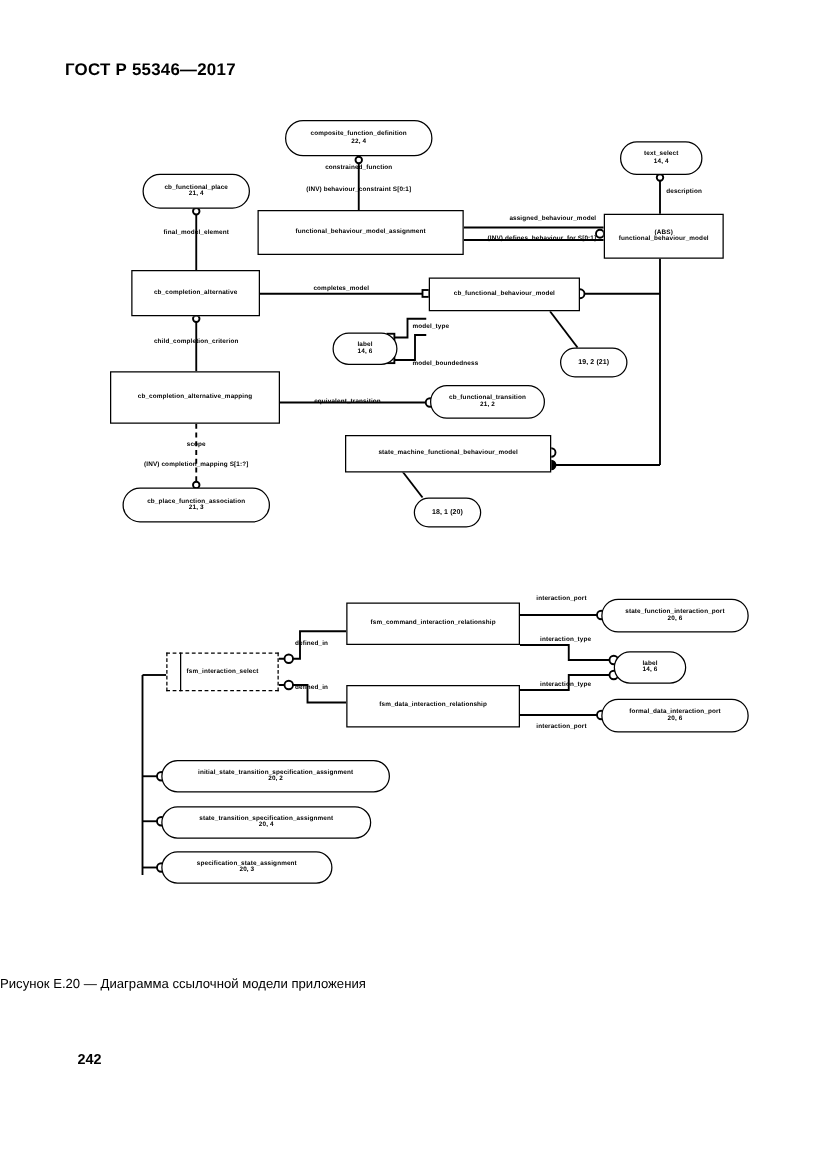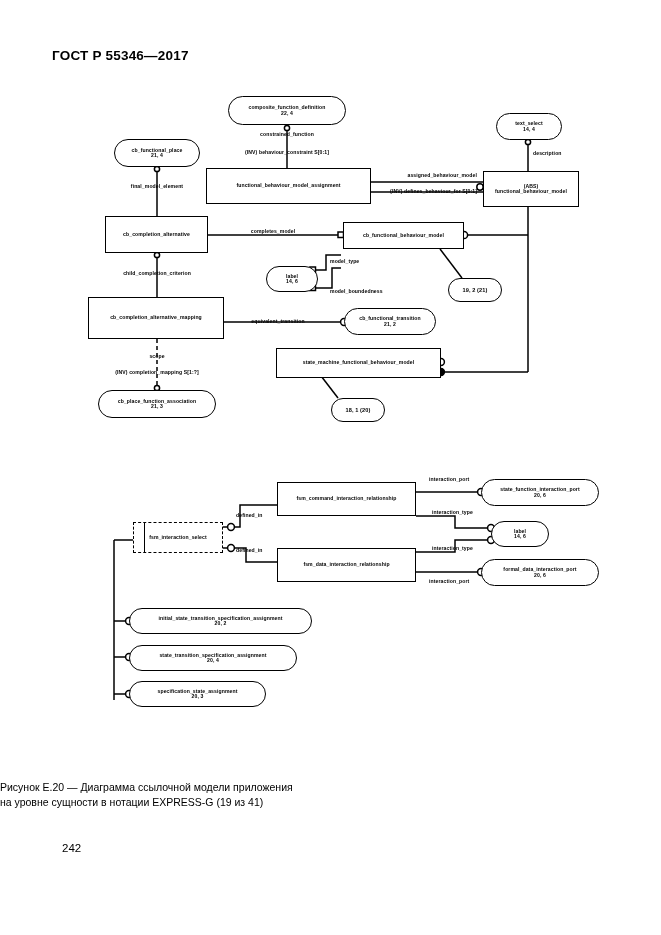--- a/index.html
+++ b/index.html
@@ -11,20 +11,21 @@
   .page{position:absolute;inset:0;}
 
   .header{
     position:absolute;left:52px;top:48px;
     font-size:13.5px;font-weight:bold;letter-spacing:.2px;
   }
 
   .pagenum{
     position:absolute;left:62px;top:842px;
     font-size:11.5px;
+    font-weight:bold;
   }
 
   .caption{
     position:absolute;left:0;right:0;top:752px;
     text-align:left;font-size:10.5px;line-height:15px;margin-top:28px;
   }
 
   
   .diagram{position:absolute;left:0;top:0;width:661px;height:935px;}
   .diagram svg{position:absolute;left:0;top:0;}
@@ -271,18 +272,17 @@
     <div class="lbl" style="left:236px;top:547px;">defined_in</div>
     <div class="lbl" style="left:429px;top:476px;">interaction_port</div>
     <div class="lbl" style="left:432px;top:509px;">interaction_type</div>
     <div class="lbl" style="left:432px;top:545px;">interaction_type</div>
     <div class="lbl" style="left:429px;top:578px;">interaction_port</div>
 
   </div>
 
   <div class="caption">
     <div>Рисунок Е.20 — Диаграмма ссылочной модели приложения</div>
-    <div>на уровне сущности в нотации EXPRESS-G (19 из 41)</div>
   </div>
 
   <div class="pagenum">242</div>
 
 </div>
 
 </body></html>

